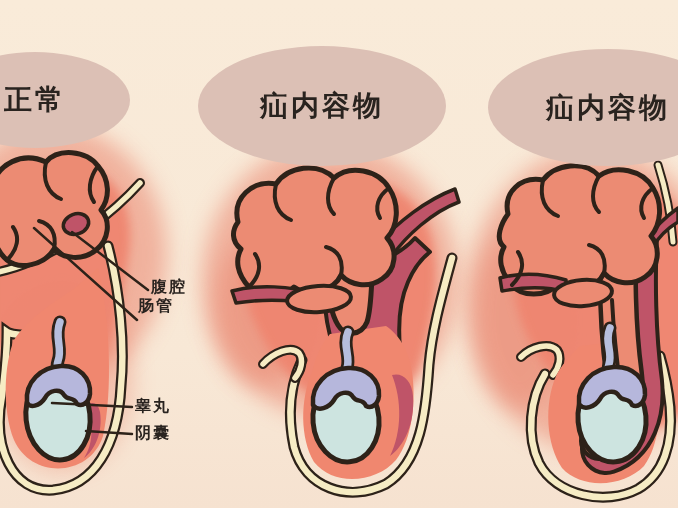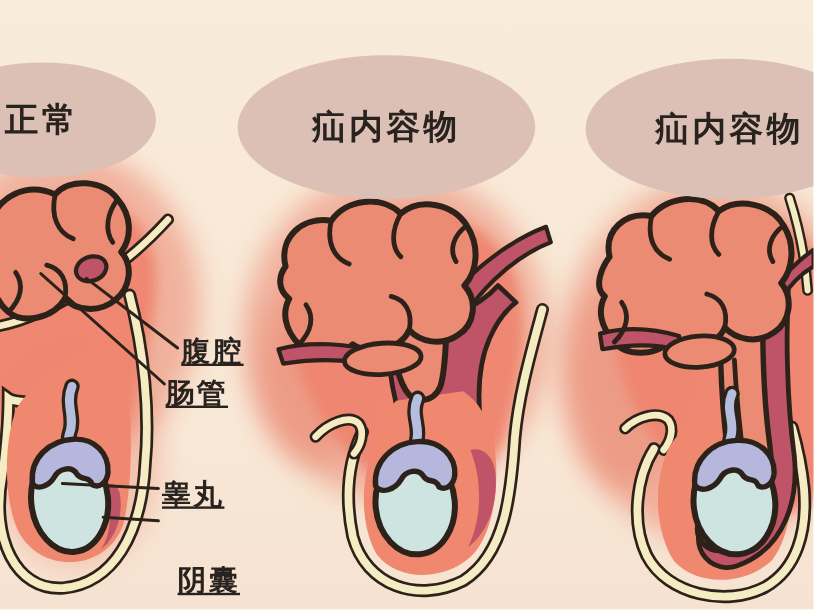--- a/index.html
+++ b/index.html
@@ -21,24 +21,23 @@
     font-size:28px;
     letter-spacing:3px;
     line-height:38px;
     text-align:center;
     white-space:nowrap;
   }
   .anat-label{
     position:absolute;
     color:#29231f;
     font-weight:700;
-    font-size:24px;
+    font-size:16px;
     letter-spacing:2px;
     white-space:nowrap;
-    text-decoration:underline;
   }
 </style>
 </head>
 <body>
 
 <div id="stage">
 
   <svg id="art" width="678" height="508" viewBox="0 0 678 508">
     <defs>
       <filter id="blurBig" x="-60%" y="-60%" width="220%" height="220%">
@@ -205,17 +204,17 @@
 
   <div class="bubble" style="left:198px;top:46px;width:248px;height:120px;">
     <div>疝内容物</div>
   </div>
 
   <div class="bubble" style="left:488px;top:49px;width:240px;height:117px;">
     <div>疝内容物</div>
   </div>
 
   <div class="anat-label" style="left:151px;top:277px;">腹腔</div>
-  <div class="anat-label" style="left:138px;top:312px;">肠管</div>
+  <div class="anat-label" style="left:138px;top:296px;">肠管</div>
   <div class="anat-label" style="left:135px;top:396px;text-align:right;">睾丸</div>
-  <div class="anat-label" style="left:148px;top:423px;margin-top:45px;">阴囊</div>
+  <div class="anat-label" style="left:135px;top:423px;">阴囊</div>
 
 </div>
 
 </body></html>

